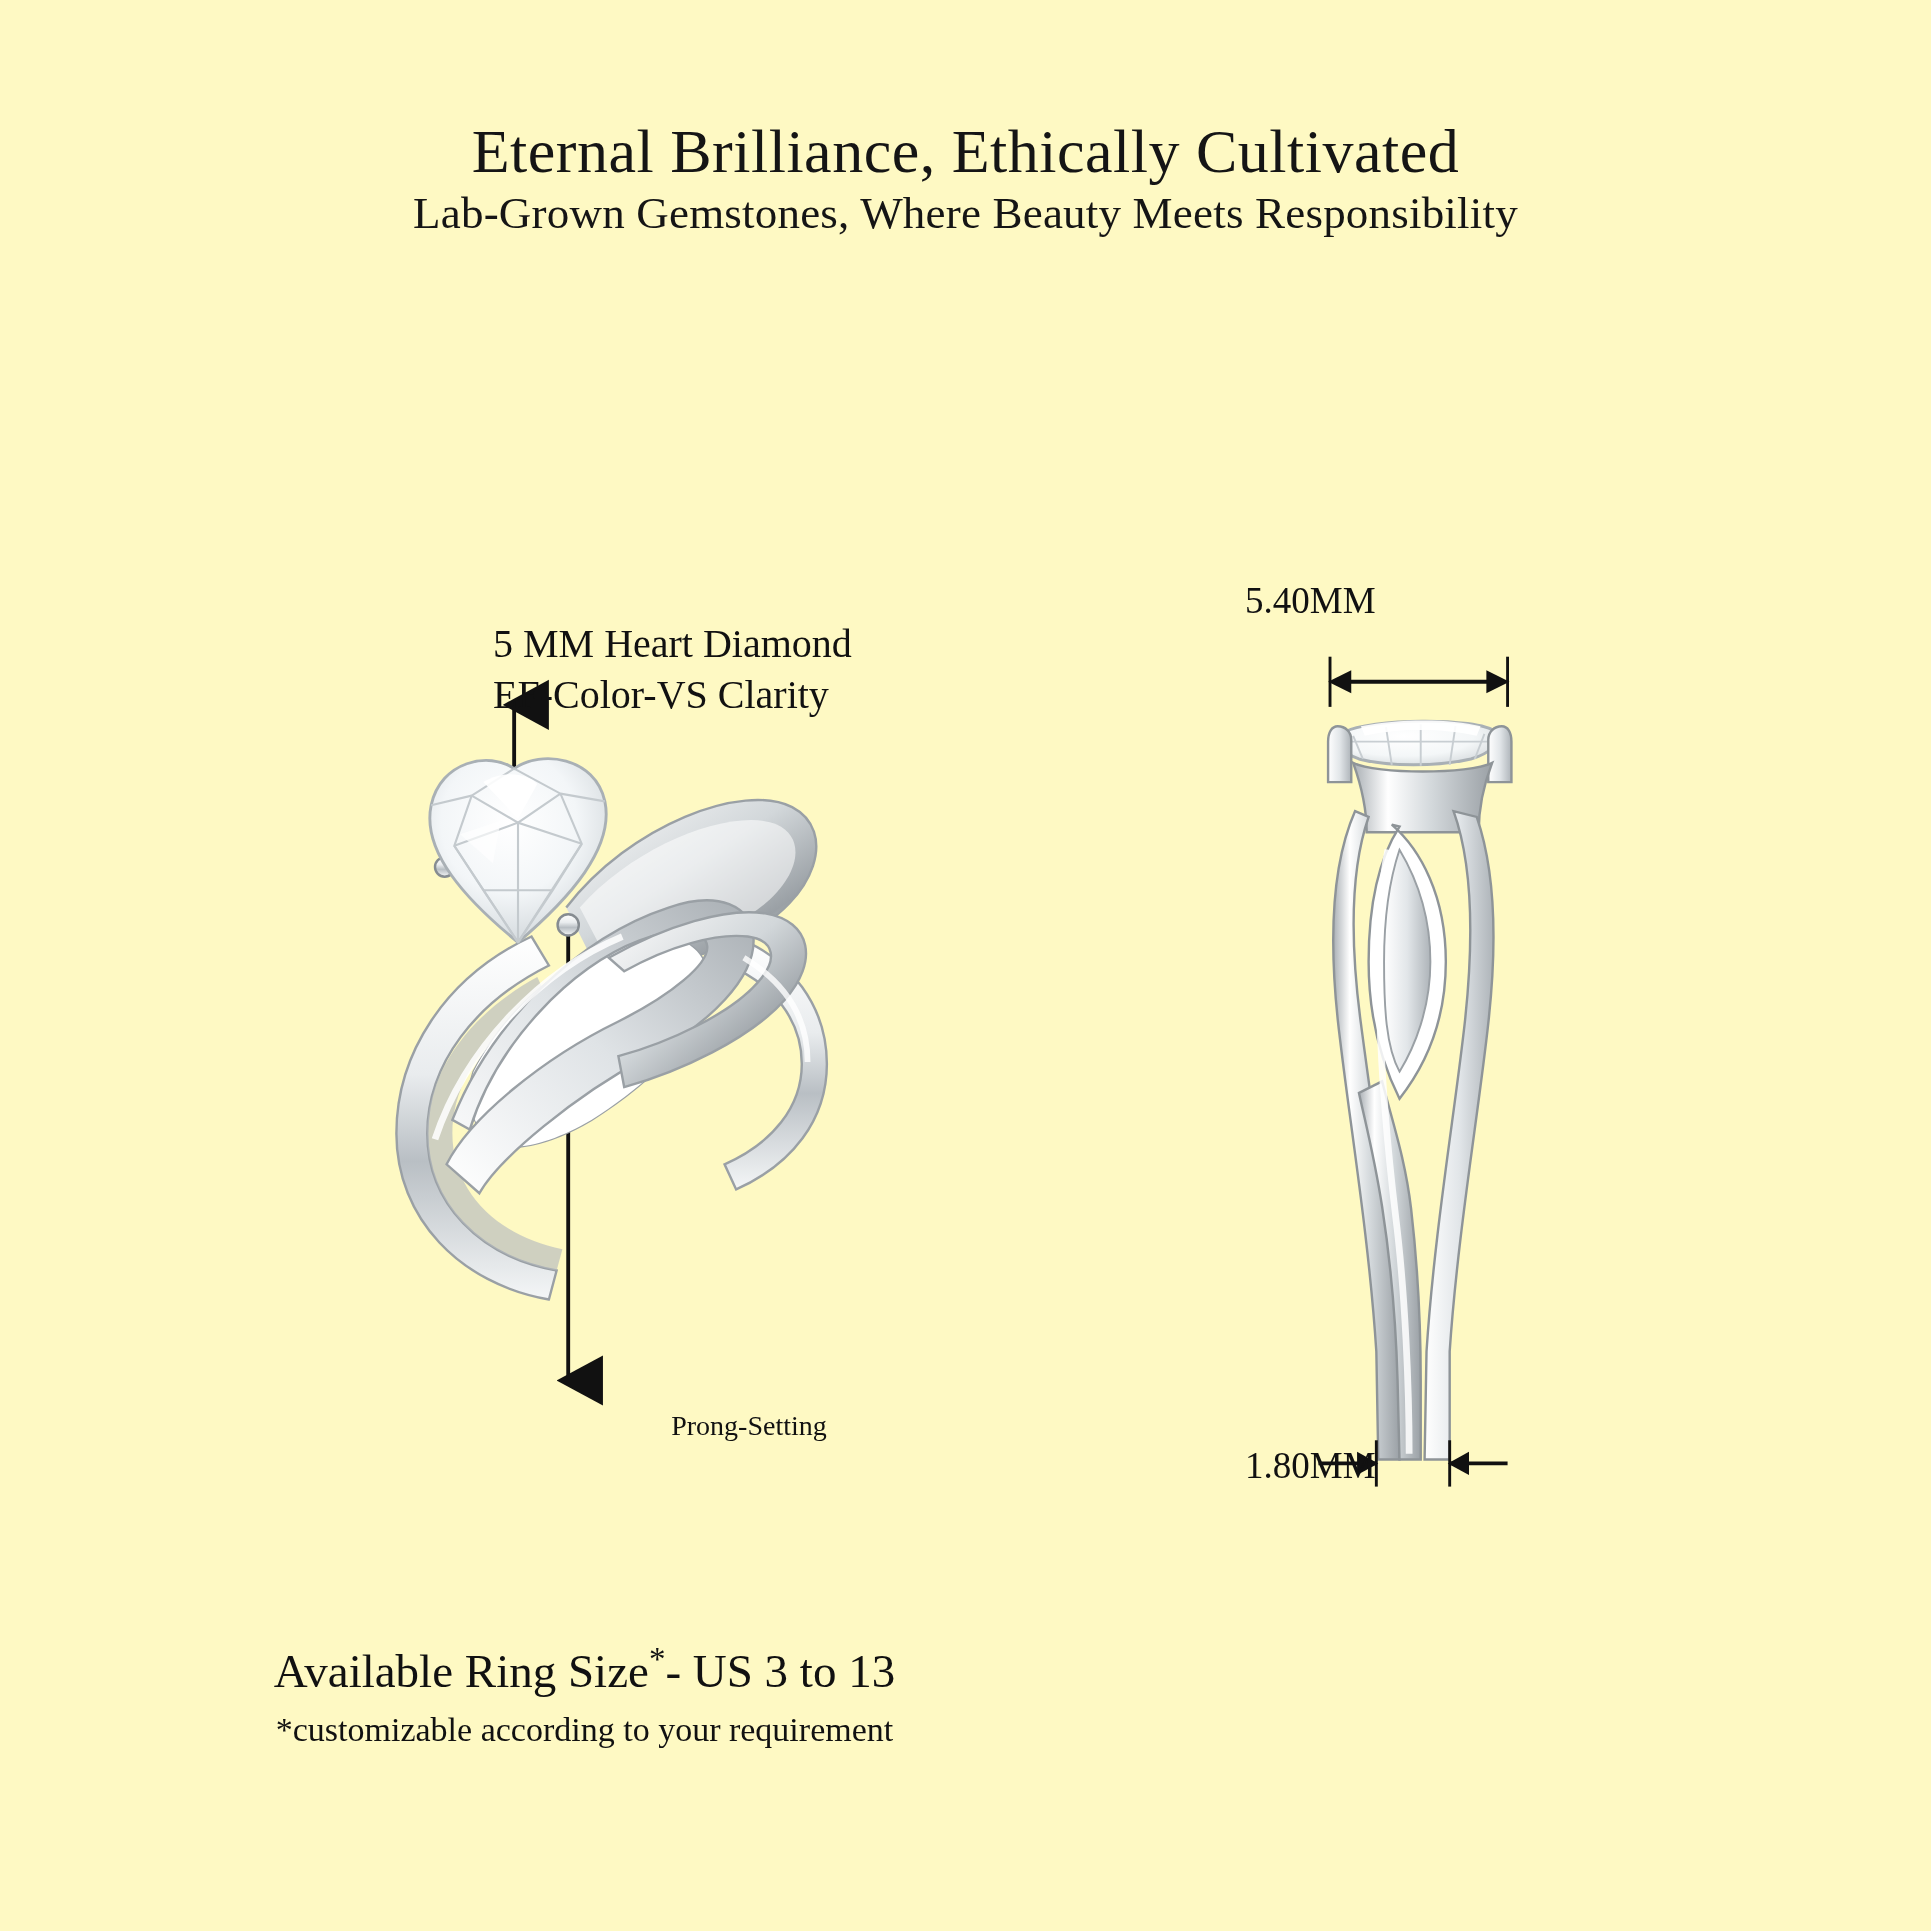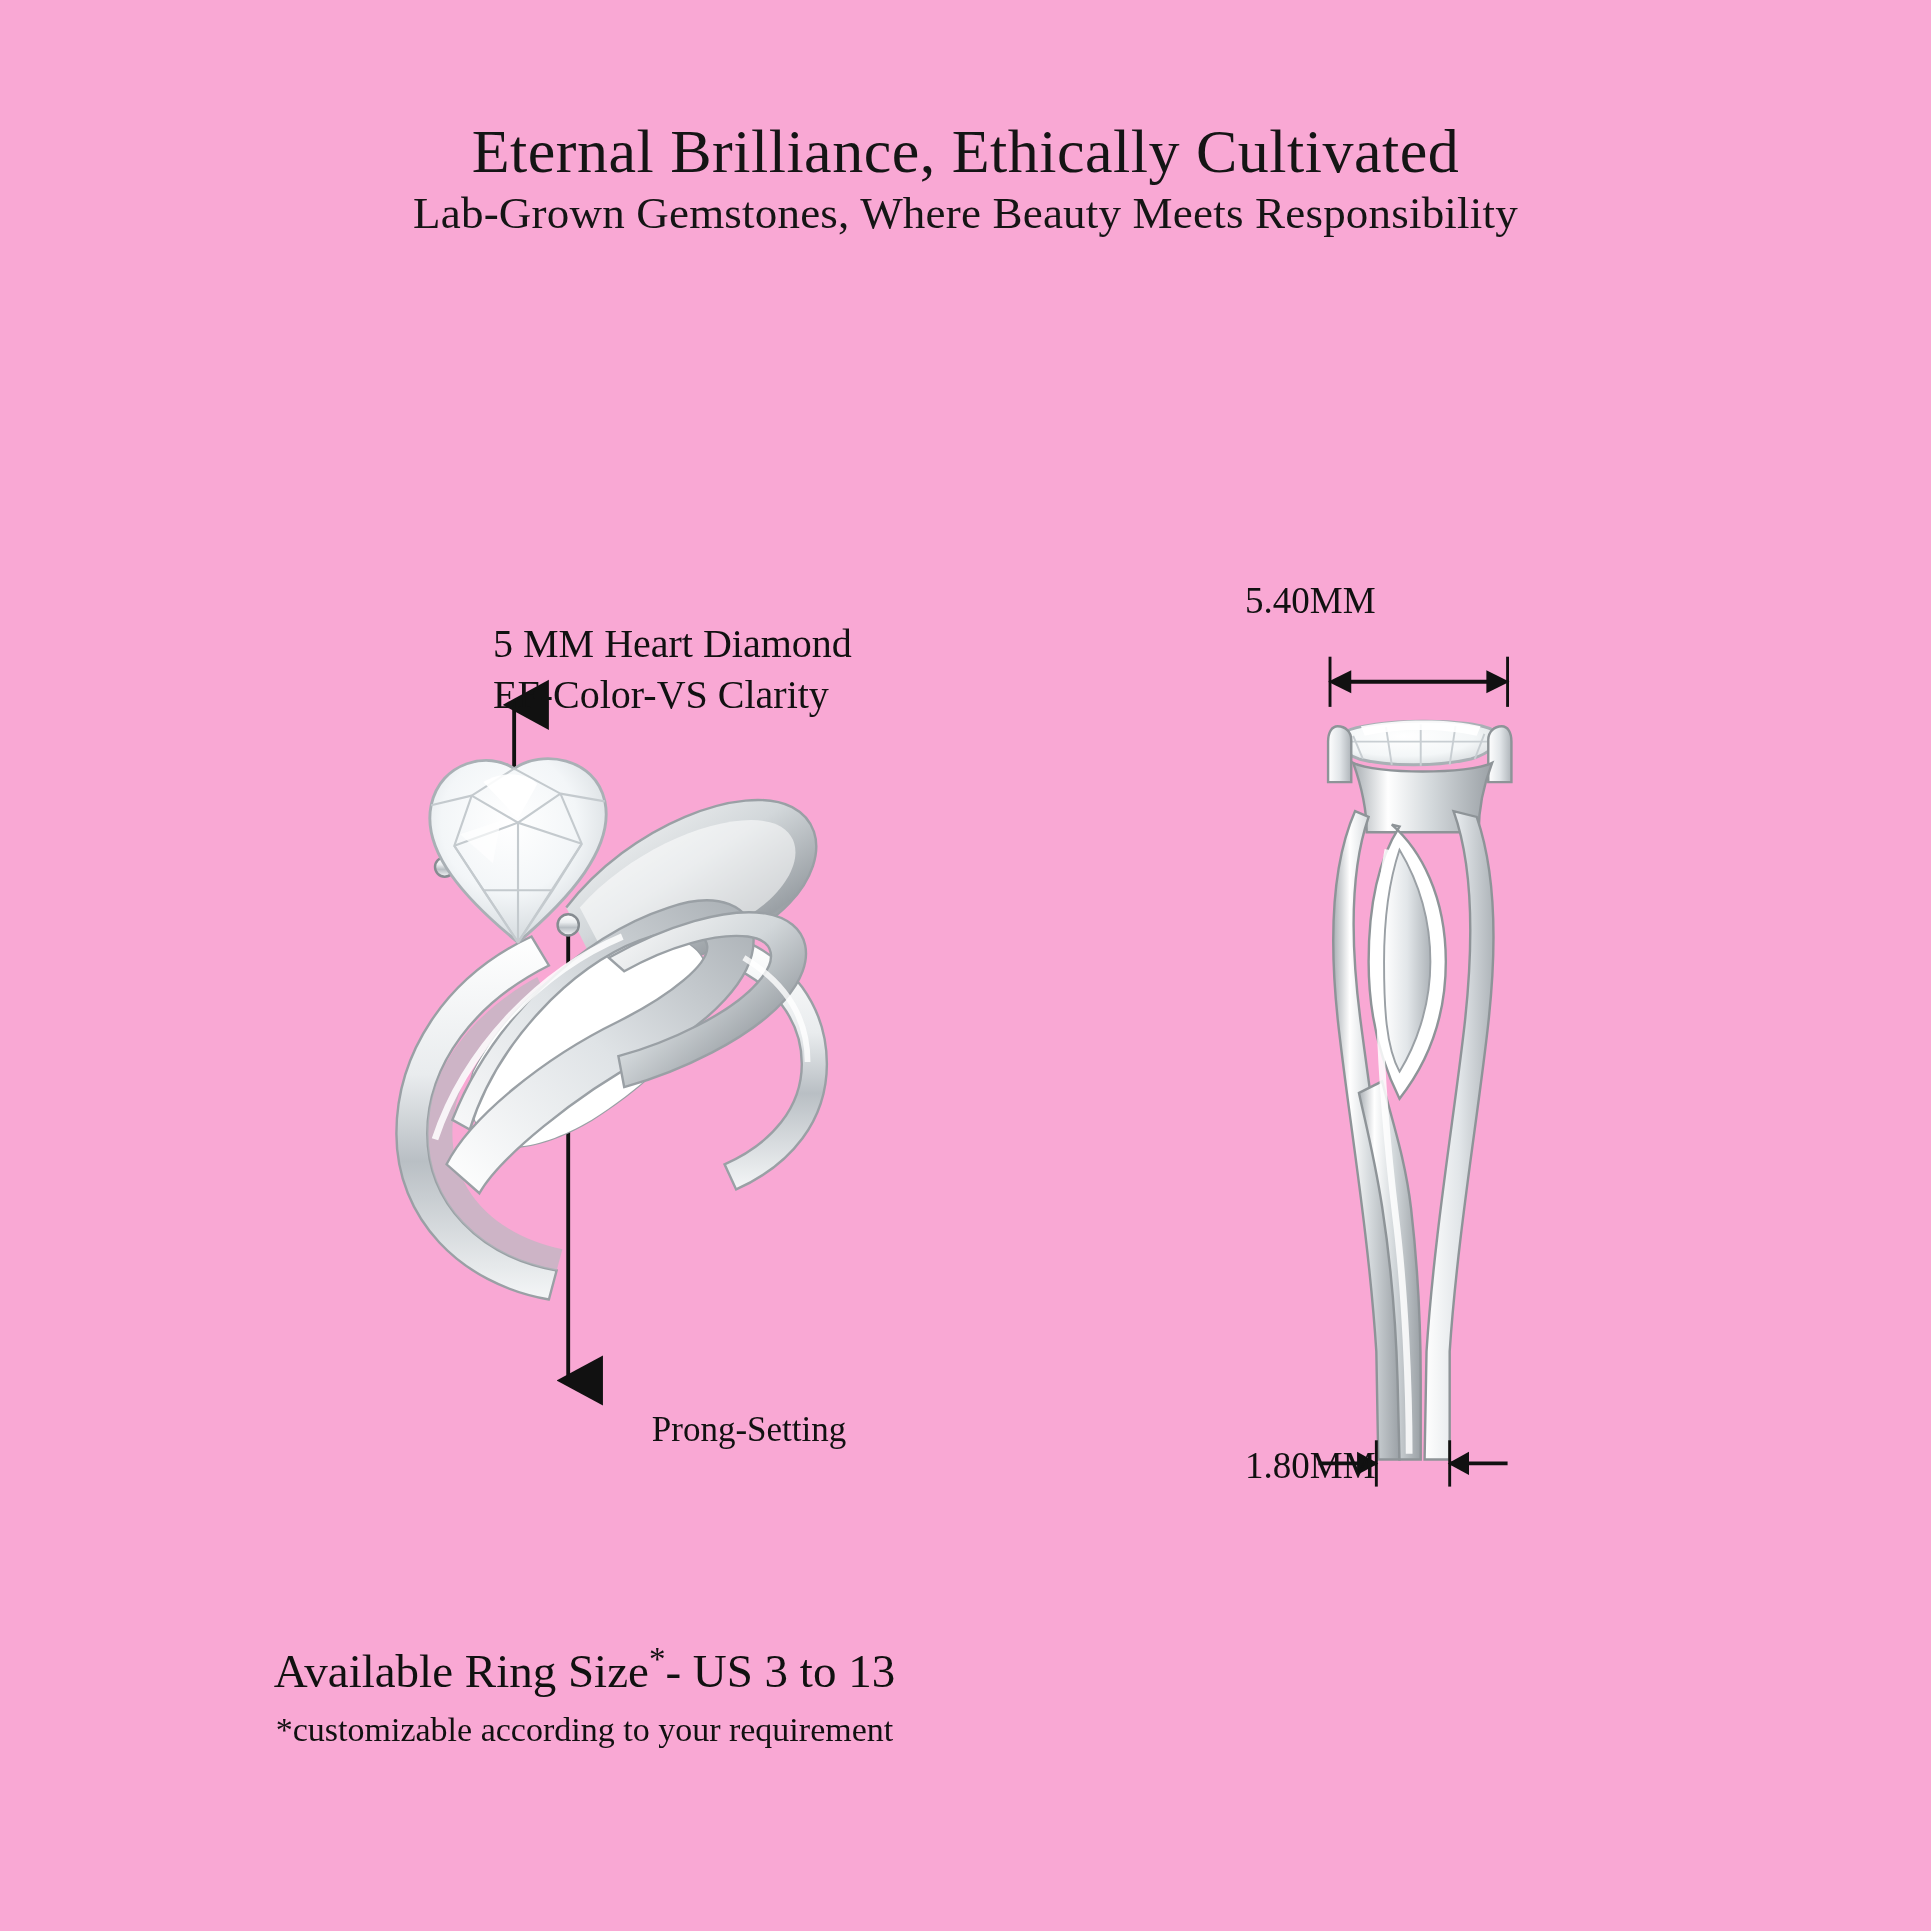--- a/index.html
+++ b/index.html
@@ -12,21 +12,21 @@
     height: 1931px;
     font-family: "Liberation Serif", serif;
     color: #1a1a1a;
     position: relative;
     overflow: hidden;
   }
 
   .page {
     position: absolute;
     inset: 0;
-    background: #f9a8d4;
+    background: #fef9c3;
     padding-left: 48px;
   }
 
   
   .header {
     position: absolute;
     top: 116px;
     left: 0;
     width: 1931px;
     text-align: center;
@@ -74,21 +74,21 @@
     color: #111;
     white-space: pre-line;
   }
 
   .callout-bottom {
     position: absolute;
     left: 208px;
     top: 792px;
     width: 502px;
     text-align: center;
-    font-size: 35px;
+    font-size: 28px;
     color: #111;
   }
 
   
   .right-group {
     position: absolute;
     left: 1110px;
     top: 0;
     width: 579px;
     height: 888px;

